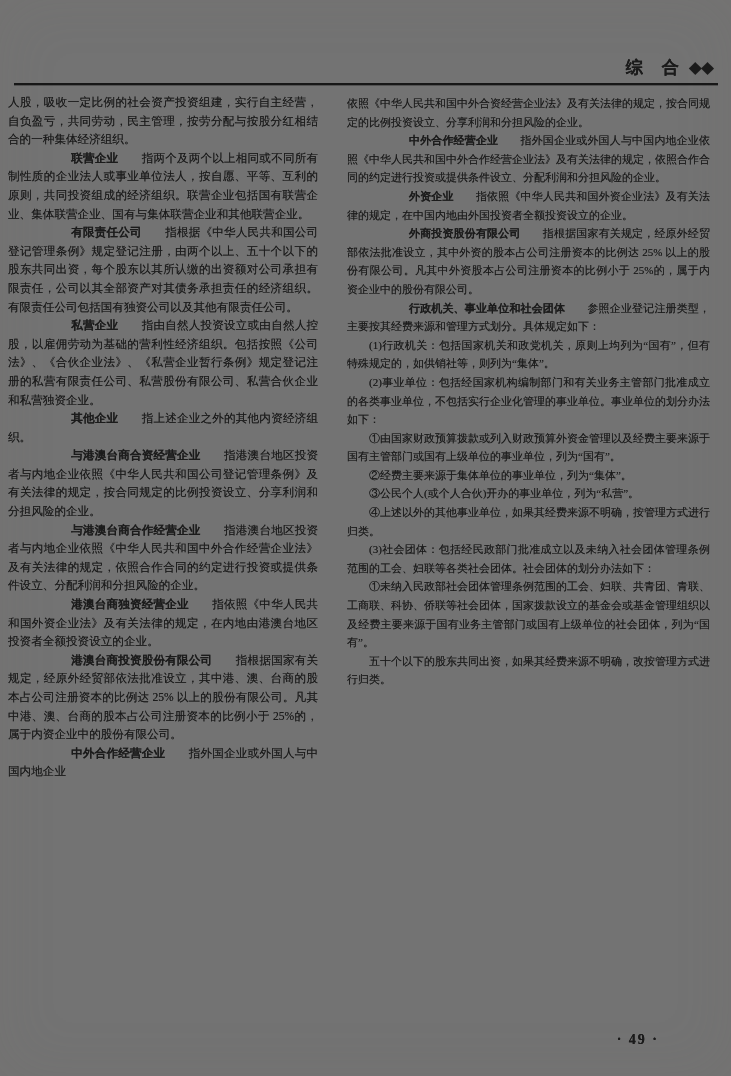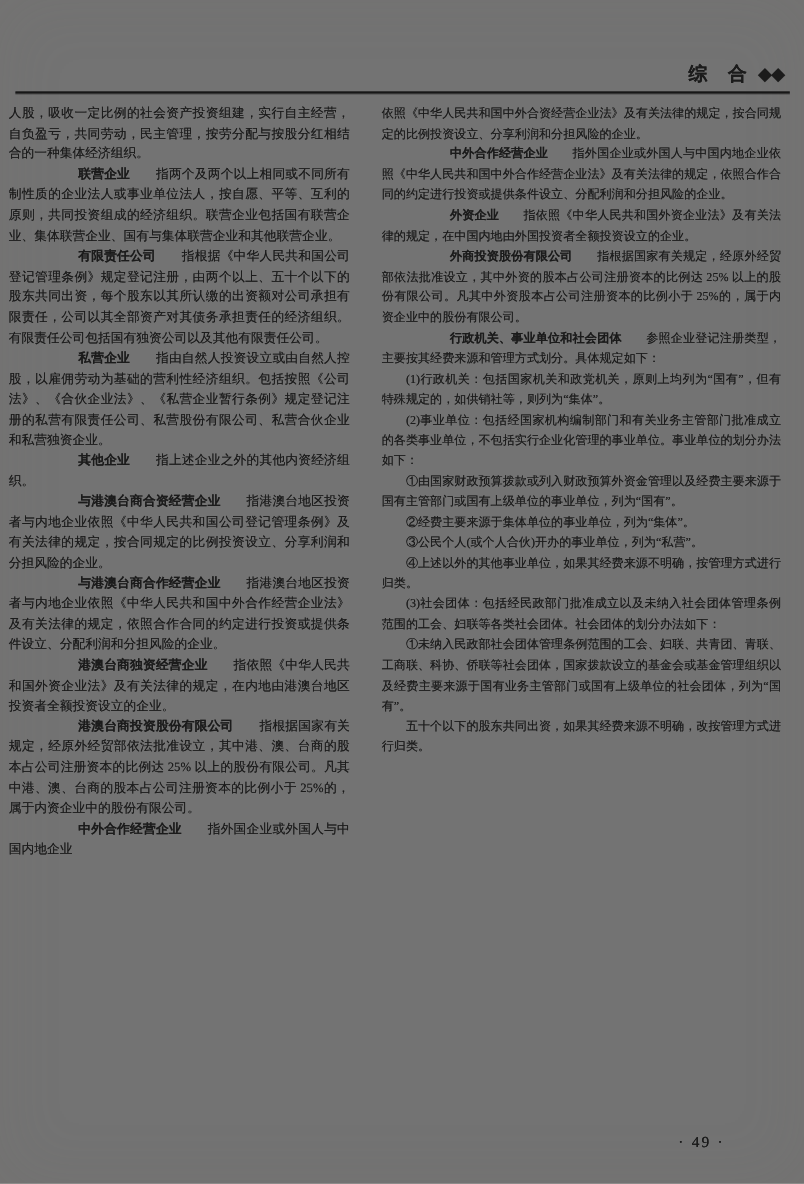--- a/index.html
+++ b/index.html
@@ -42,21 +42,21 @@
     line-height: 18.6px;
     text-shadow: 0 0 0.5px rgba(20,20,20,0.65);
   }
   .col-left  { width: 310px; font-size: 11.6px; }
   .col-right { width: 363px; font-size: 11px; }
   .para { margin: 0; text-indent: 2em; }
   .para.cont { text-indent: 0; }
   .para b { font-weight: bold; margin-left: 40px; }
   .footer {
     position: absolute; right: 72px; bottom: 28px;
-    font-size: 14px; font-weight: normal; letter-spacing: 2px;
+    font-size: 14px; font-weight: bold; letter-spacing: 2px;
     text-shadow: 0 0 0.5px #1b1b1b;
     margin-top: 16px;
   }
 </style>
 </head>
 <body>
 
 <div class="page">
 
   <div class="header">

